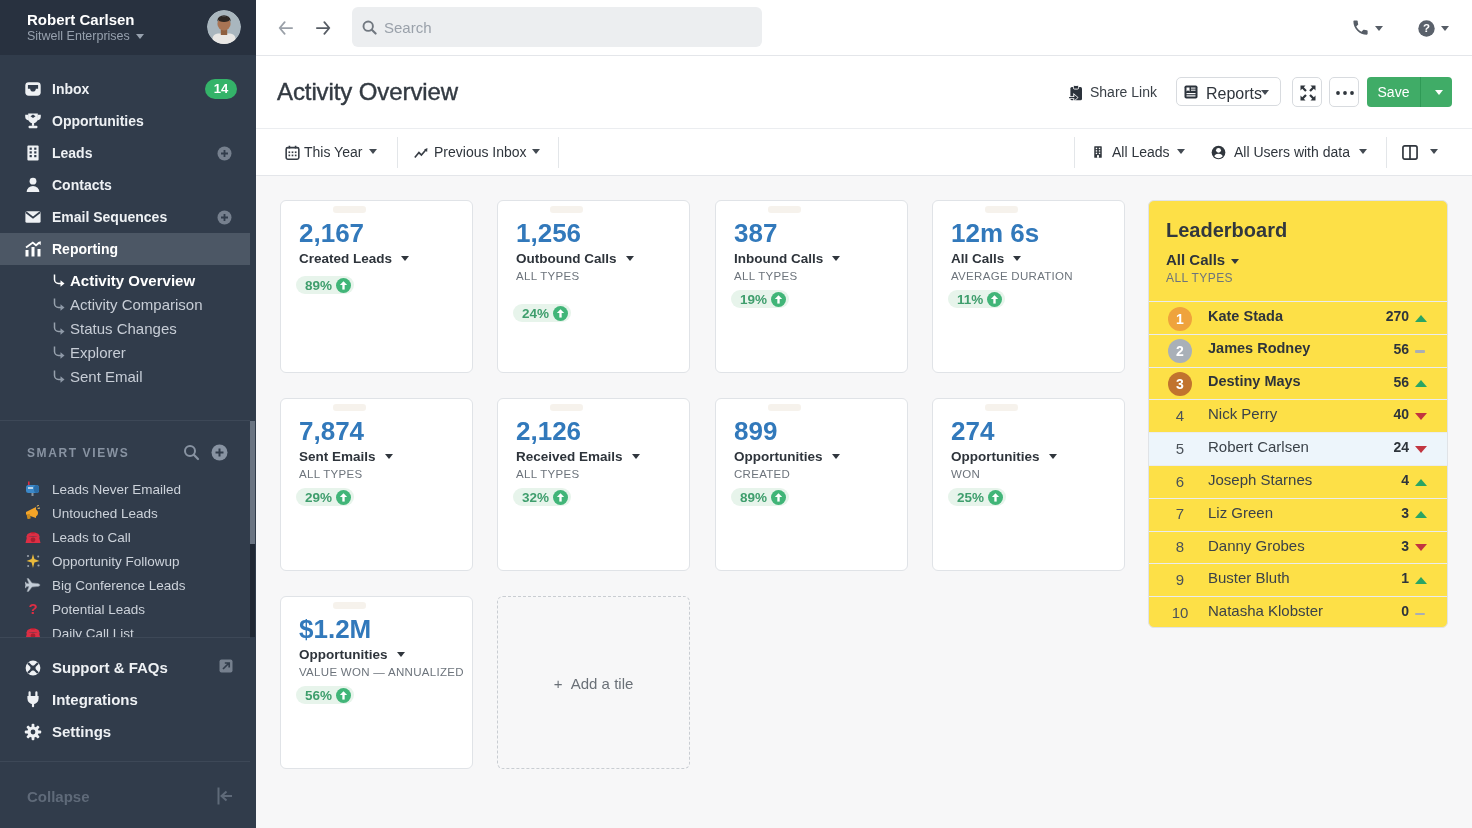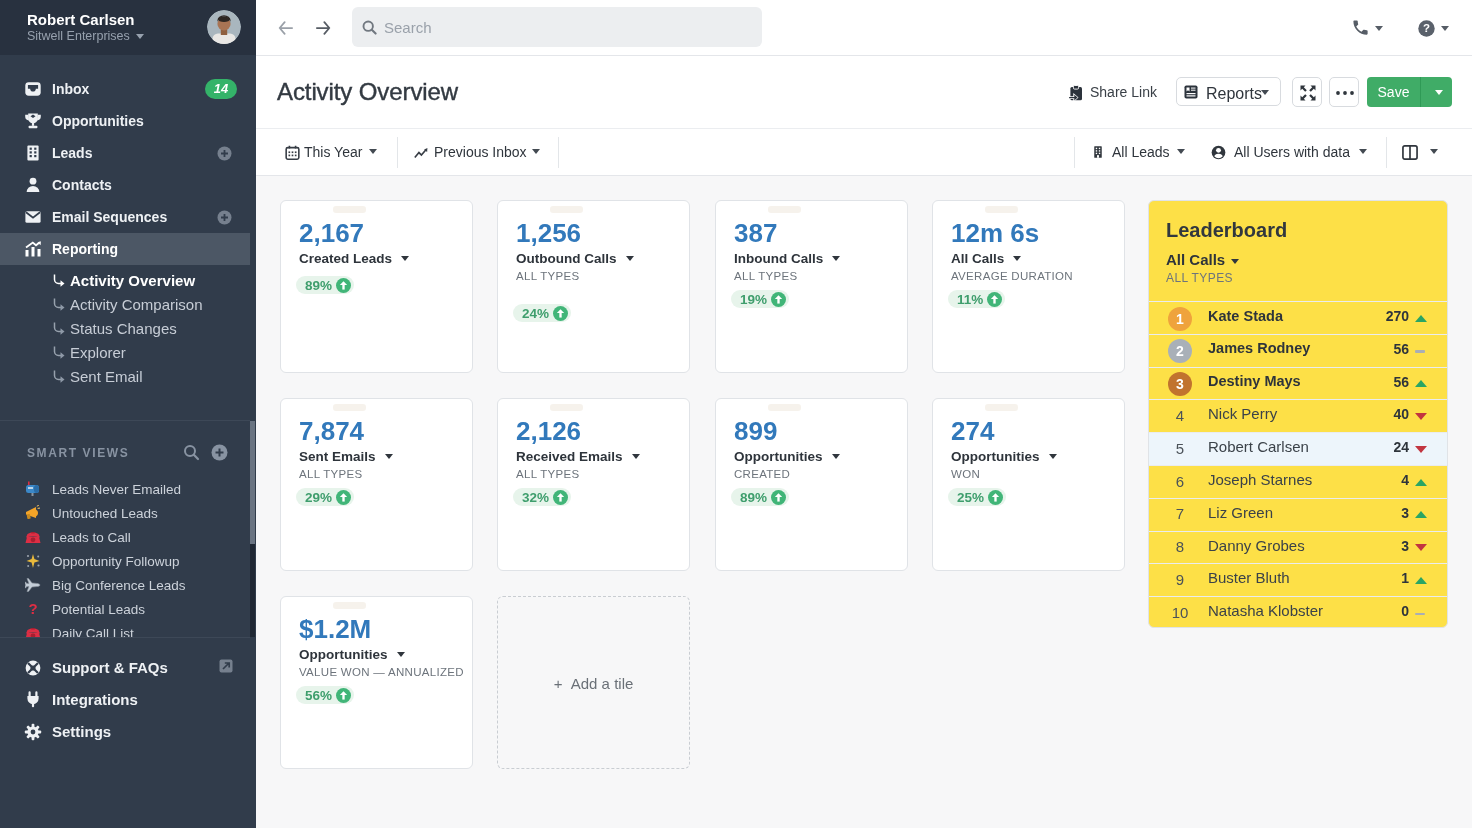--- a/index.html
+++ b/index.html
@@ -99,21 +99,21 @@
         </svg></div>
   </div>
   <div id="reporting-hl"></div>
   <div id="navitems">
     <div class="navitem" style="top:73px;">
       <svg class="ic" viewBox="0 0 18 18">
           <rect x="1.3" y="2.3" width="15.4" height="13.4" rx="3.4" fill="#eef1f4"></rect>
           <path d="M3.9 4.9 h10.2 v3.9 h-2.3 a2.8 2.8 0 0 1-5.6 0 h-2.3z" fill="#313c4b"></path>
         </svg>
       <div class="txt">Inbox</div>
-      <div style="position:absolute;left:205px;top:6px;width:32px;height:20px;background:#34b369;border-radius:10px;color:#fff;font-size:13px;font-weight:700;text-align:center;line-height:20px;font-style:italic;">14</div>
+      <div style="position:absolute;left:205px;top:6px;width:32px;height:20px;background:#34b369;border-radius:10px;color:#fff;font-size:13px;font-weight:700;text-align:center;line-height:20px;">14</div>
     </div>
     <div class="navitem" style="top:105px;">
       <svg class="ic" viewBox="0 0 18 18" fill="#eef1f4">
           <path d="M4.2 1.5h9.6v5a4.8 4.8 0 0 1-9.6 0z"></path>
           <path d="M4.4 2.8H1.2v1.8a3.8 3.8 0 0 0 3.8 3.8z M13.6 2.8h3.2v1.8a3.8 3.8 0 0 1-3.8 3.8z"></path>
           <rect x="7.9" y="10.4" width="2.2" height="3.4"></rect>
           <rect x="4.6" y="13.8" width="8.8" height="2.4" rx="0.8"></rect>
           <path d="M6.5 4.2 l2.5-1.6 2.5 1.6-2.5 1.7z" fill="#313c4b"></path>
         </svg>
       <div class="txt">Opportunities</div>
@@ -308,20 +308,28 @@
             <rect x="7.6" y="0.8" width="2.8" height="16.4" rx="1"></rect>
             <rect x="7.6" y="0.8" width="2.8" height="16.4" rx="1" transform="rotate(45 9 9)"></rect>
             <rect x="7.6" y="0.8" width="2.8" height="16.4" rx="1" transform="rotate(90 9 9)"></rect>
             <rect x="7.6" y="0.8" width="2.8" height="16.4" rx="1" transform="rotate(135 9 9)"></rect>
             <circle cx="9" cy="9" r="5.6"></circle>
           </g>
           <circle cx="9" cy="9" r="2.4" fill="#313c4b"></circle>
         </svg>
       <div class="txt">Settings</div>
     </div>
+  </div>
+  <div id="collapse">
+    <div class="txt">Collapse</div>
+    <svg style="position:absolute;left:217px;top:25px;" width="16" height="18" viewBox="0 0 16 18">
+        <path d="M1.5 0.5 v17" stroke="#5f6a79" stroke-width="2"></path>
+        <path d="M15 9 H5.5" stroke="#5f6a79" stroke-width="2"></path>
+        <path d="M9.5 4.5 L4.5 9 l5 4.5" fill="none" stroke="#5f6a79" stroke-width="2"></path>
+      </svg>
   </div>
   <div id="sbscroll-thumb"></div>
   <div id="sbscroll-track"></div>
 </div>
 
 <div id="topbar">
   <svg style="position:absolute;left:22px;top:20px;" width="15" height="16" viewBox="0 0 18 18">
       <path d="M8 2 L2 9 l6 7 M2.2 9 H17" fill="none" stroke="#9aa0a8" stroke-width="2.1" stroke-linejoin="round" stroke-linecap="round"></path>
     </svg>
   <svg style="position:absolute;left:60px;top:20px;" width="15" height="16" viewBox="0 0 18 18">

